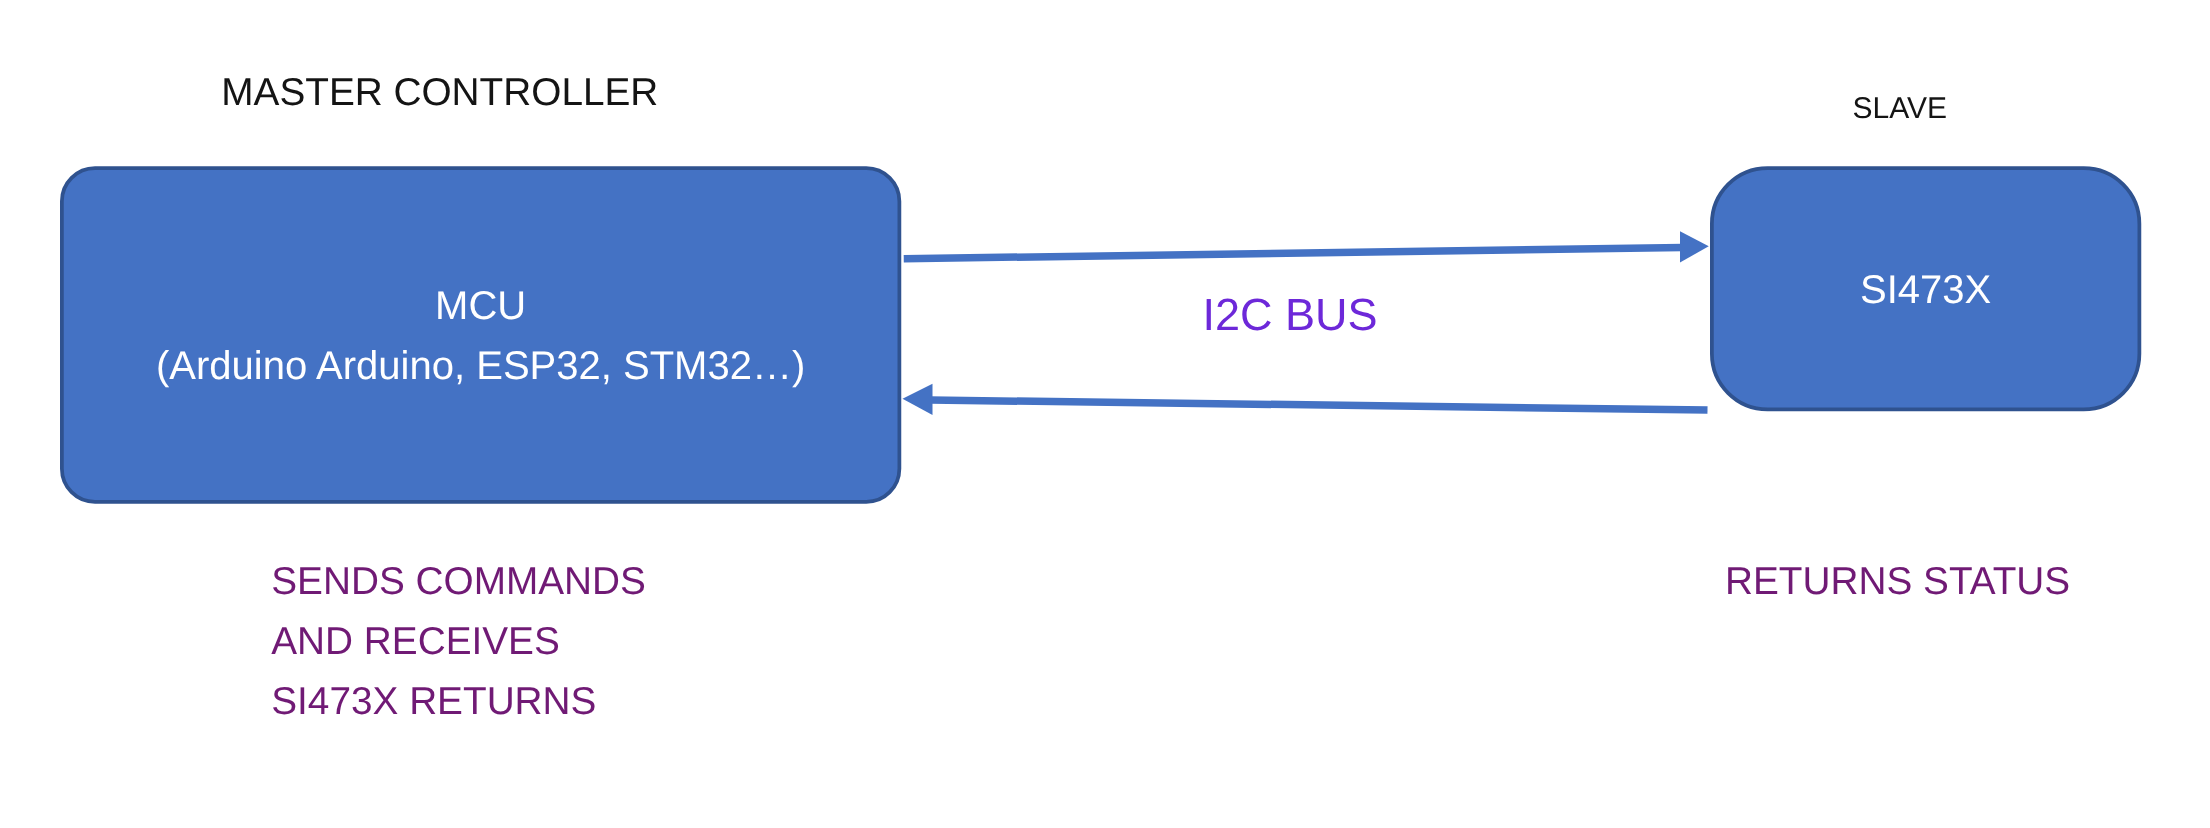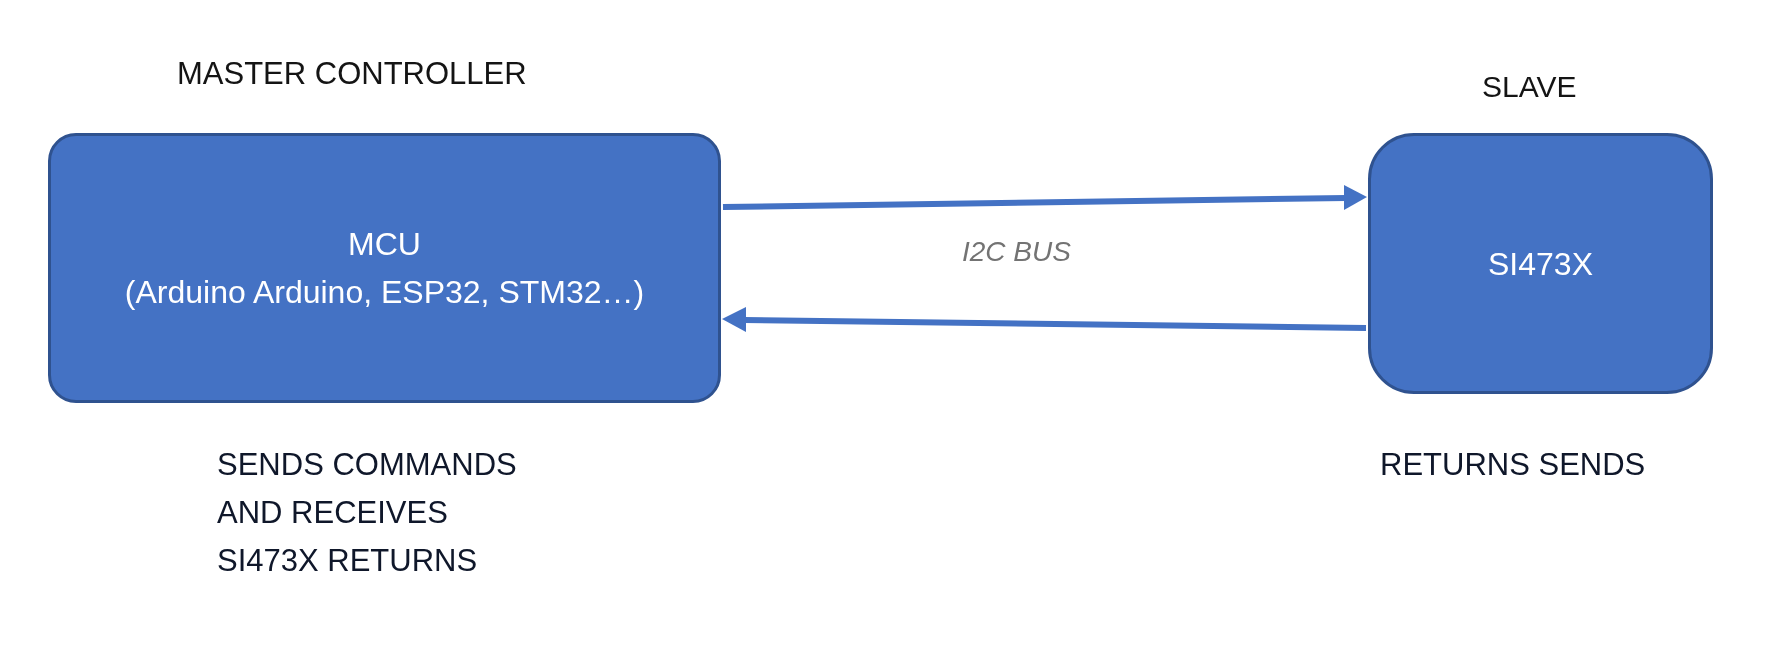--- a/index.html
+++ b/index.html
@@ -31,46 +31,45 @@
     justify-content: center;
     text-align: center;
     color: #ffffff;
     font-size: 32px;
     line-height: 48px;
   }
   .caption {
     font-size: 31px;
     line-height: 48px;
     white-space: nowrap;
-    color: #0f172a;
+    color: #701a75;
   }
   .bus-label {
-    font-size: 28px;
+    font-size: 36px;
     line-height: 36px;
     white-space: nowrap;
-    color: #737373;
-    font-style: italic;
+    color: #6d28d9;
   }
   #arrow-layer { position: absolute; left: 0; top: 0; pointer-events: none; }
 </style>
 </head>
 <body>
 
 <div id="stage">
 
   <div class="abs block-title" style="left:177px; top:56px;">MASTER CONTROLLER</div>
 
-  <div class="abs block-title" style="left:1482px; top:69px; font-size:30px;">SLAVE</div>
+  <div class="abs block-title" style="left:1482px; top:69px; font-size:24px;">SLAVE</div>
 
   <div class="abs node-box" style="left:48px; top:133px; width:673px; height:270px;">
     <div>MCU</div>
     <div>(Arduino Arduino, ESP32, STM32…)</div>
   </div>
 
-  <div class="abs node-box" style="left:1368px; top:133px; width:345px; height:261px; border-radius:46px;">
+  <div class="abs node-box" style="left:1368px; top:133px; width:345px; height:196px; border-radius:46px;">
     <div>SI473X</div>
   </div>
 
   <div class="abs bus-label" style="left:962px; top:234px;">I2C BUS</div>
 
   <svg id="arrow-layer" width="1768" height="662" viewBox="0 0 1768 662">
     <g>
       <line x1="723" y1="207" x2="1346" y2="198" stroke-width="6" stroke="#4472C4"></line>
       <polygon points="1367,197 1344,185 1344,210" fill="#4472C4"></polygon>
     </g>
@@ -80,16 +79,16 @@
     </g>
   </svg>
 
   <div class="abs caption" style="left:217px; top:441px;">
     <div>SENDS COMMANDS</div>
     <div>AND RECEIVES</div>
     <div>SI473X RETURNS</div>
   </div>
 
   <div class="abs caption" style="left:1380px; top:441px; line-height:47px;">
-    <div>RETURNS SENDS</div>
+    <div>RETURNS STATUS</div>
   </div>
 
 </div>
 
 </body></html>

